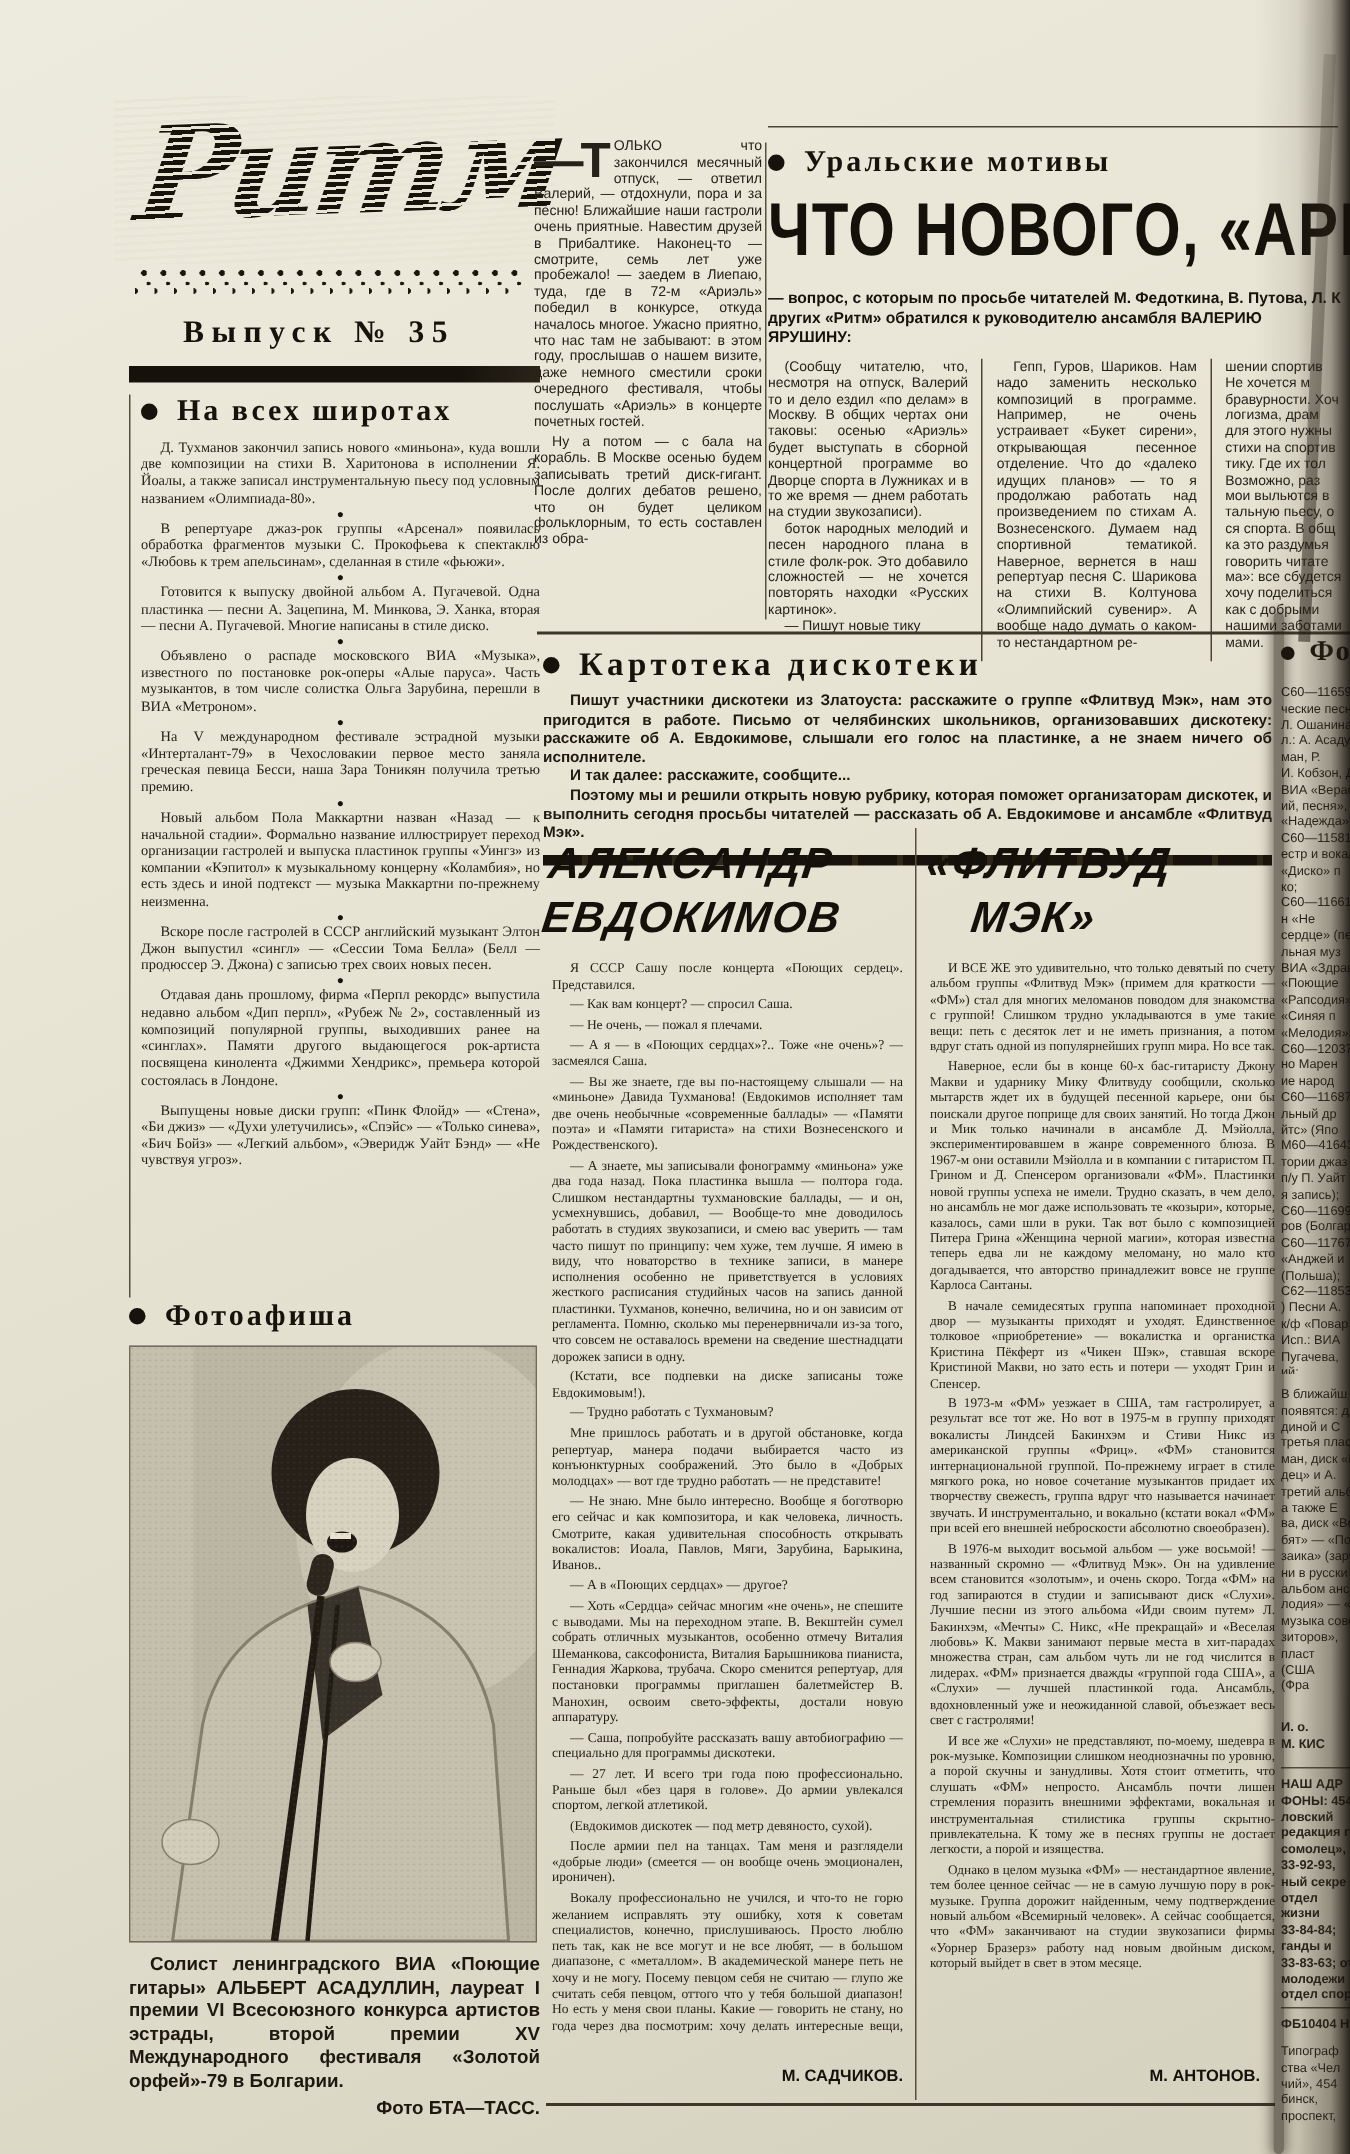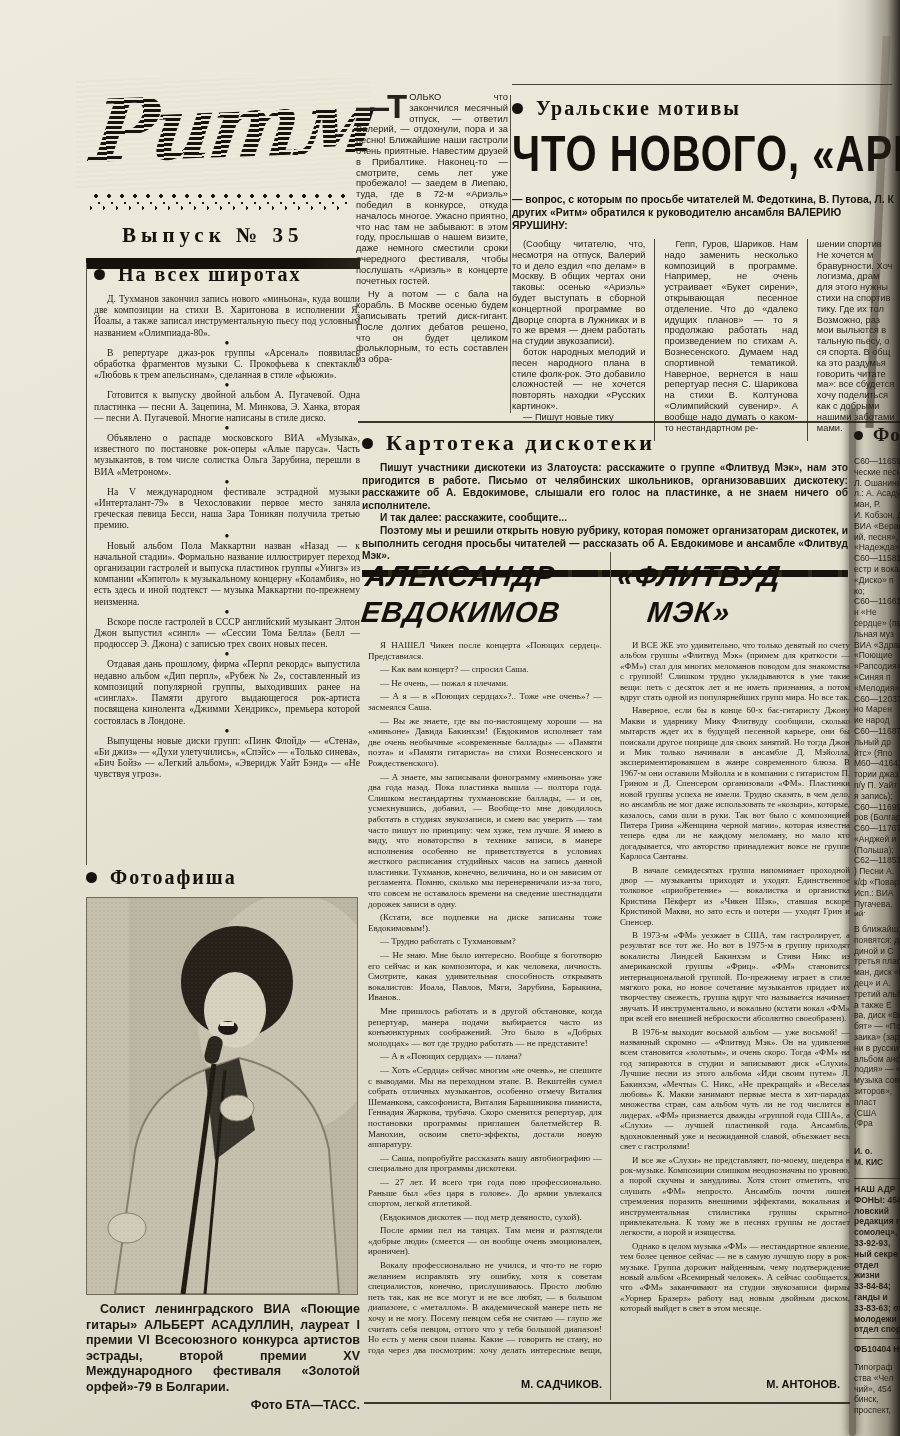--- a/index.html
+++ b/index.html
@@ -68,21 +68,21 @@
   .fold-grad{left:836px;top:0;width:64px;height:1436px;pointer-events:none;
     background:linear-gradient(to right,rgba(60,50,36,0) 0%,rgba(60,50,36,.10) 45%,rgba(48,40,28,.42) 80%,rgba(18,14,8,.88) 100%);}
   .fold-band{left:849px;top:408px;width:7px;height:1028px;background:rgba(28,22,14,.5);border-radius:4px;box-shadow:0 0 7px 2px rgba(28,22,14,.45);pointer-events:none;}
   .fold-slash{left:874px;top:36px;width:8px;height:392px;background:linear-gradient(rgba(30,24,16,.15),rgba(30,24,16,.55));transform:rotate(2.5deg);pointer-events:none;}
 </style>
 </head>
 <body>
 
 <div id="page">
 
-  <div class="abs" style="left:86px;top:84px;width:274px;">
+  <div class="abs" style="left:86px;top:70px;width:274px;">
     <div class="logo-wrap">
       <div class="logo-text">Ритм</div>
       <div class="logo-stripes"></div>
     </div>
     <div class="ornament"></div>
     <div class="issue">Выпуск № 35</div>
     <div class="thick-rule"></div>
   </div>
 
   <div class="abs" style="left:86px;top:263px;width:274px;border-left:1px solid #55503f;padding-left:7px;box-sizing:border-box;">
@@ -210,31 +210,31 @@
   </div>
 
   <div class="abs" style="left:364px;top:552px;width:486px;height:856px;">
 
     <article class="abs" style="left:4px;top:6px;width:234px;">
       <div class="art-headline">
         <div>АЛЕКСАНДР</div>
         <div>ЕВДОКИМОВ</div>
       </div>
       <div class="art-body">
-        <p>Я НАШЕЛ Чикен после концерта «Поющих сердец». Представился.</p>
+        <p>Я СССР Сашу после концерта «Поющих сердец». Представился.</p>
         <p>— Как вам концерт? — спросил Саша.</p>
         <p>— Не очень, — пожал я плечами.</p>
         <p>— А я — в «Поющих сердцах»?.. Тоже «не очень»? — засмеялся Саша.</p>
-        <p>— Вы же знаете, где вы по-настоящему хороши — на «миньоне» Давида Бакинхэм! (Евдокимов исполняет там две очень необычные «современные баллады» — «Памяти поэта» и «Памяти гитариста» на стихи Вознесенского и Рождественского).</p>
+        <p>— Вы же знаете, где вы по-настоящему слышали — на «миньоне» Давида Тухманова! (Евдокимов исполняет там две очень необычные «современные баллады» — «Памяти поэта» и «Памяти гитариста» на стихи Вознесенского и Рождественского).</p>
         <p>— А знаете, мы записывали фонограмму «миньона» уже два года назад. Пока пластинка вышла — полтора года. Слишком нестандартны тухмановские баллады, — и он, усмехнувшись, добавил, — Вообще-то мне доводилось работать в студиях звукозаписи, и смею вас уверить — там часто пишут по принципу: чем хуже, тем лучше. Я имею в виду, что новаторство в технике записи, в манере исполнения особенно не приветствуется в условиях жесткого расписания студийных часов на запись данной пластинки. Тухманов, конечно, величина, но и он зависим от регламента. Помню, сколько мы перенервничали из-за того, что совсем не оставалось времени на сведение шестнадцати дорожек записи в одну.</p>
         <p>(Кстати, все подпевки на диске записаны тоже Евдокимовым!).</p>
         <p>— Трудно работать с Тухмановым?</p>
+        <p>Мне пришлось работать и в другой обстановке, когда репертуар, манера подачи выбирается часто из конъюнктурных соображений. Это было в «Добрых молодцах» — вот где трудно работать — не представите!</p>
         <p>— Не знаю. Мне было интересно. Вообще я боготворю его сейчас и как композитора, и как человека, личность. Смотрите, какая удивительная способность открывать вокалистов: Иоала, Павлов, Мяги, Зарубина, Барыкина, Иванов..</p>
-        <p>Мне пришлось работать и в другой обстановке, когда репертуар, манера подачи выбирается часто из конъюнктурных соображений. Это было в «Добрых молодцах» — вот где трудно работать — не представите!</p>
-        <p>— А в «Поющих сердцах» — плана?</p>
+        <p>— А в «Поющих сердцах» — другое?</p>
         <p>— Хоть «Сердца» сейчас многим «не очень», не спешите с выводами. Мы на переходном этапе. В. Векштейн сумел собрать отличных музыкантов, особенно отмечу Виталия Шеманкова, саксофониста, Виталия Барышникова пианиста, Геннадия Жаркова, трубача. Скоро сменится репертуар, для постановки программы приглашен балетмейстер В. Манохин, освоим свето-эффекты, достали новую аппаратуру.</p>
         <p>— Саша, попробуйте рассказать вашу автобиографию — специально для программы дискотеки.</p>
         <p>— 27 лет. И всего три года пою профессионально. Раньше был «без царя в голове». До армии увлекался спортом, легкой атлетикой.</p>
         <p>(Евдокимов дискотек — под метр девяносто, сухой).</p>
         <p>После армии пел на танцах. Там меня и разглядели «добрые люди» (смеется — он вообще очень эмоционален, ироничен).</p>
         <p>Вокалу профессионально не учился, и что-то не горю желанием исправлять эту ошибку, хотя к советам специалистов, конечно, прислушиваюсь. Просто люблю петь так, как не все могут и не все любят, — в большом диапазоне, с «металлом». В академической манере петь не хочу и не могу. Посему певцом себя не считаю — глупо же считать себя певцом, оттого что у тебя большой диапазон! Но есть у меня свои планы. Какие — говорить не стану, но года через два посмотрим: хочу делать интересные вещи, может быть, то, чего не делал еще никто.</p>
       </div>
     </article>
     <div class="byline" style="top:826px;right:248px;">М. САДЧИКОВ.</div>
 

